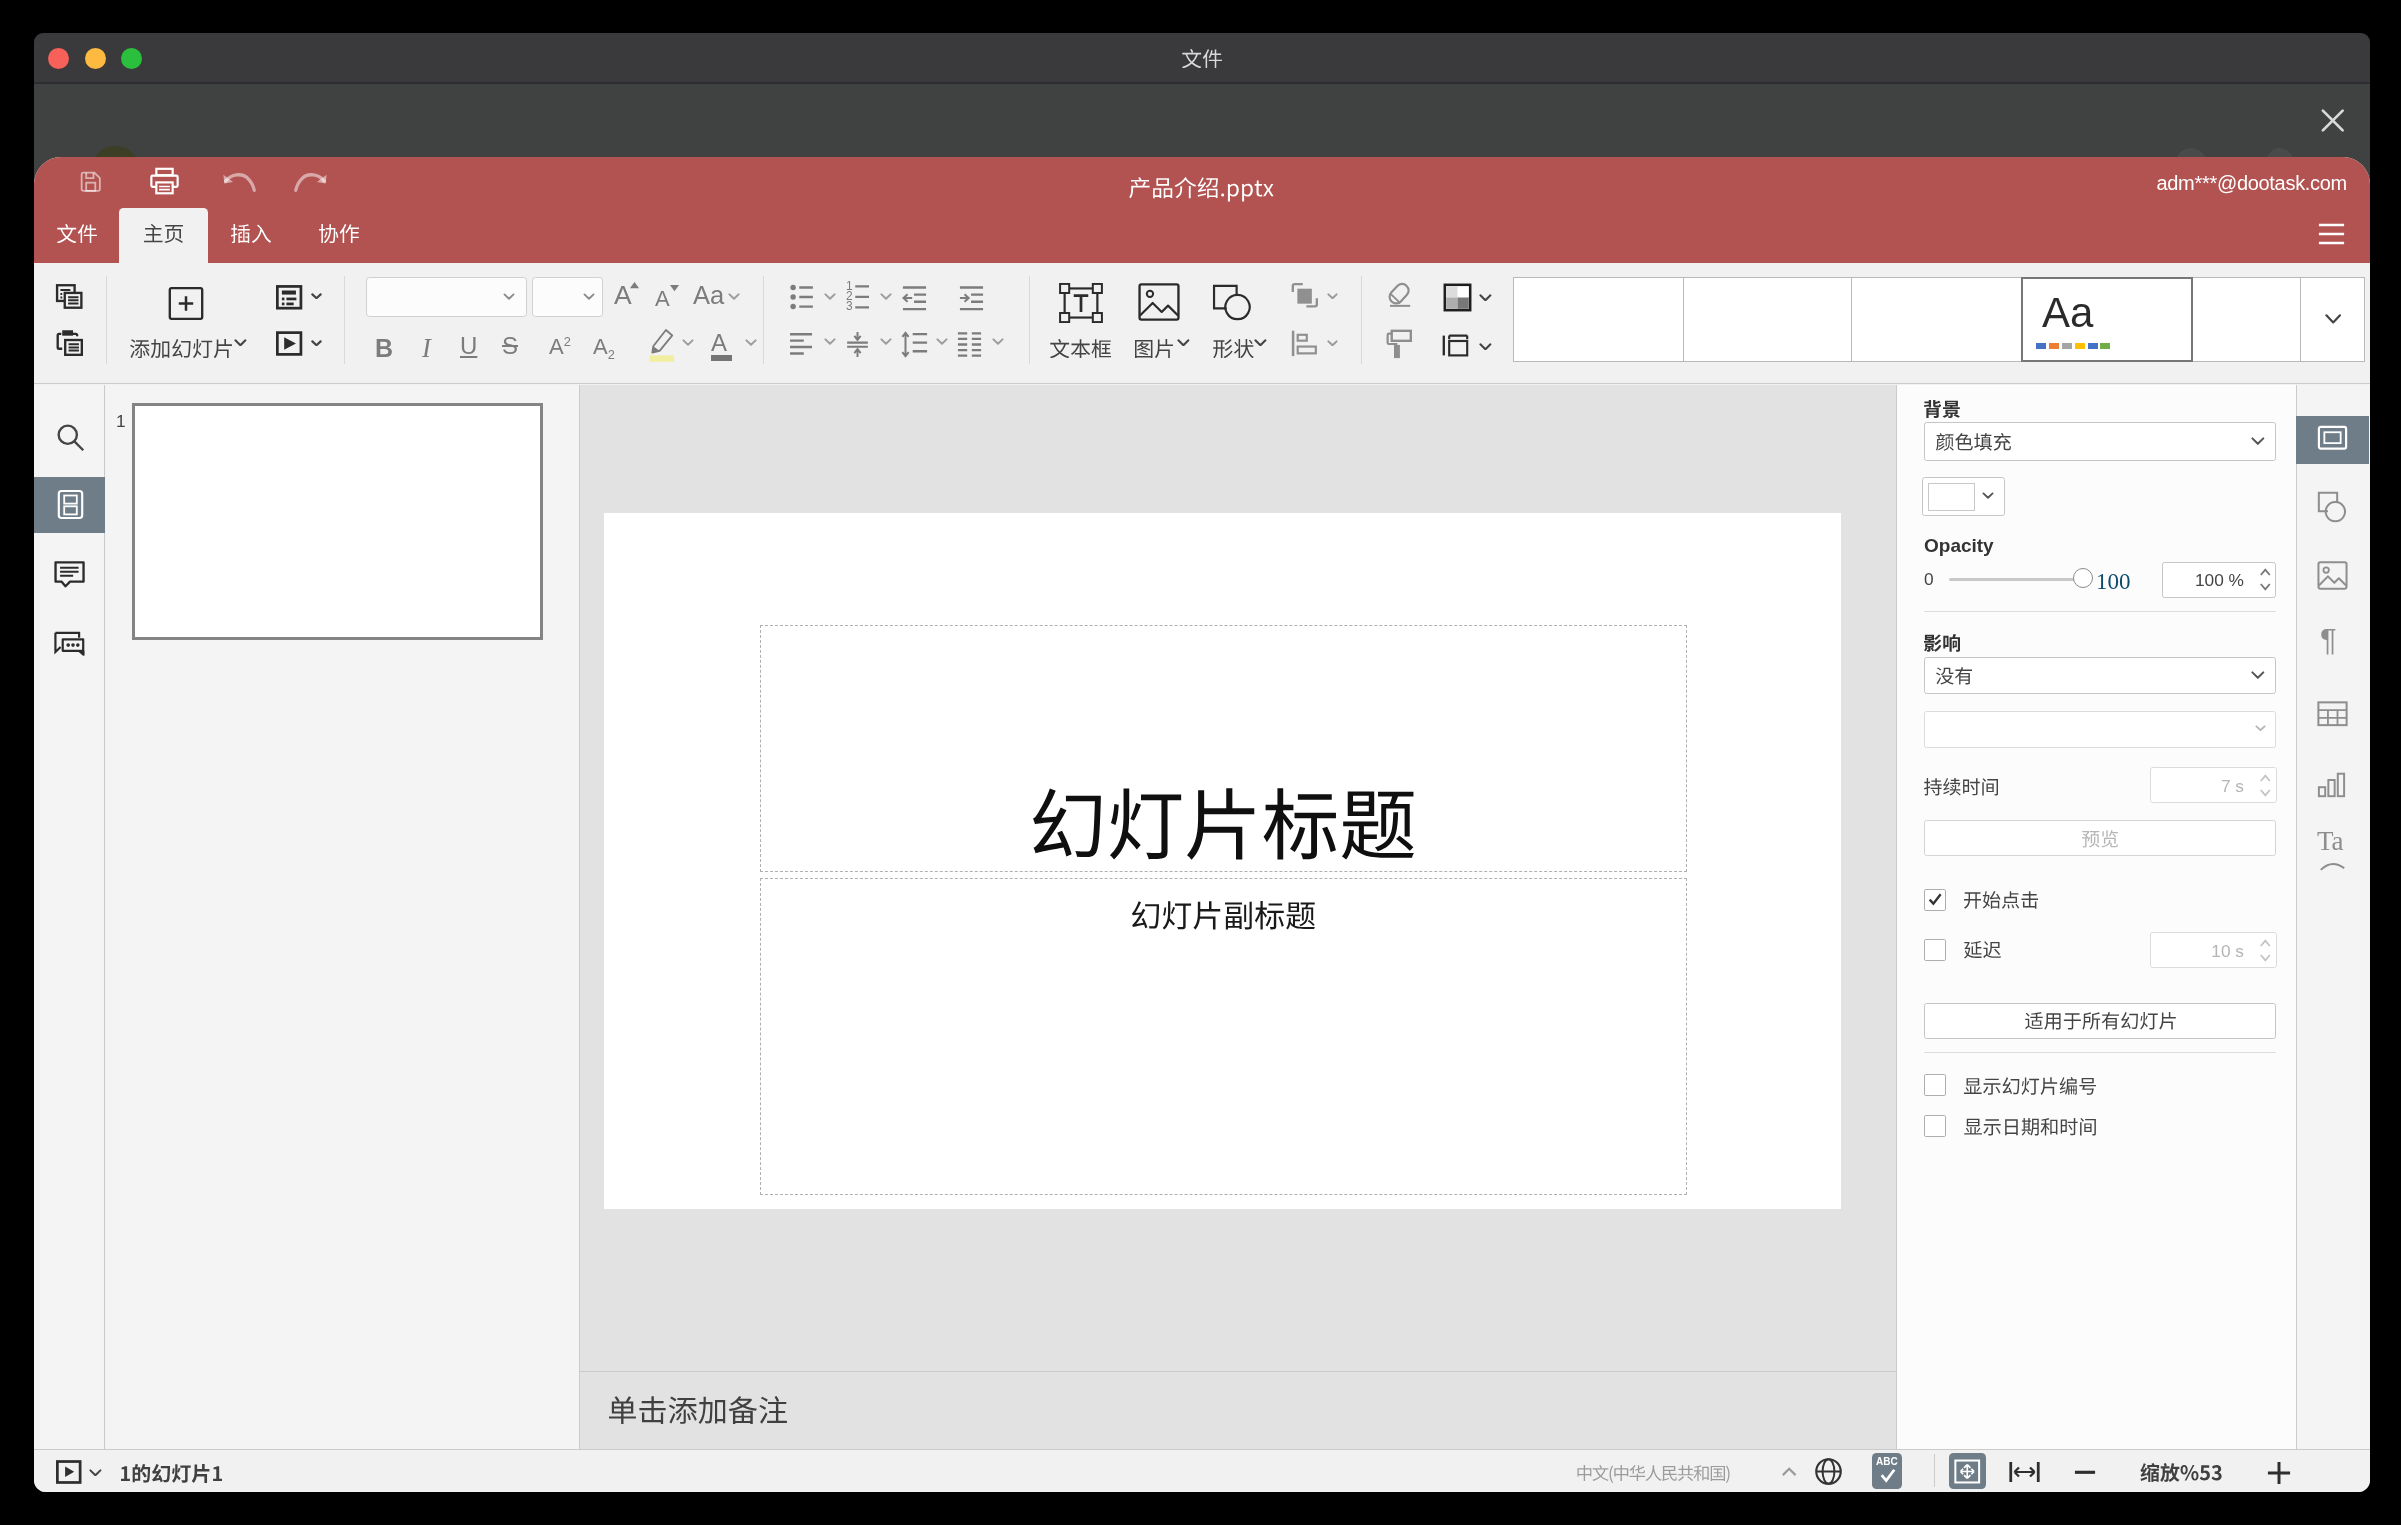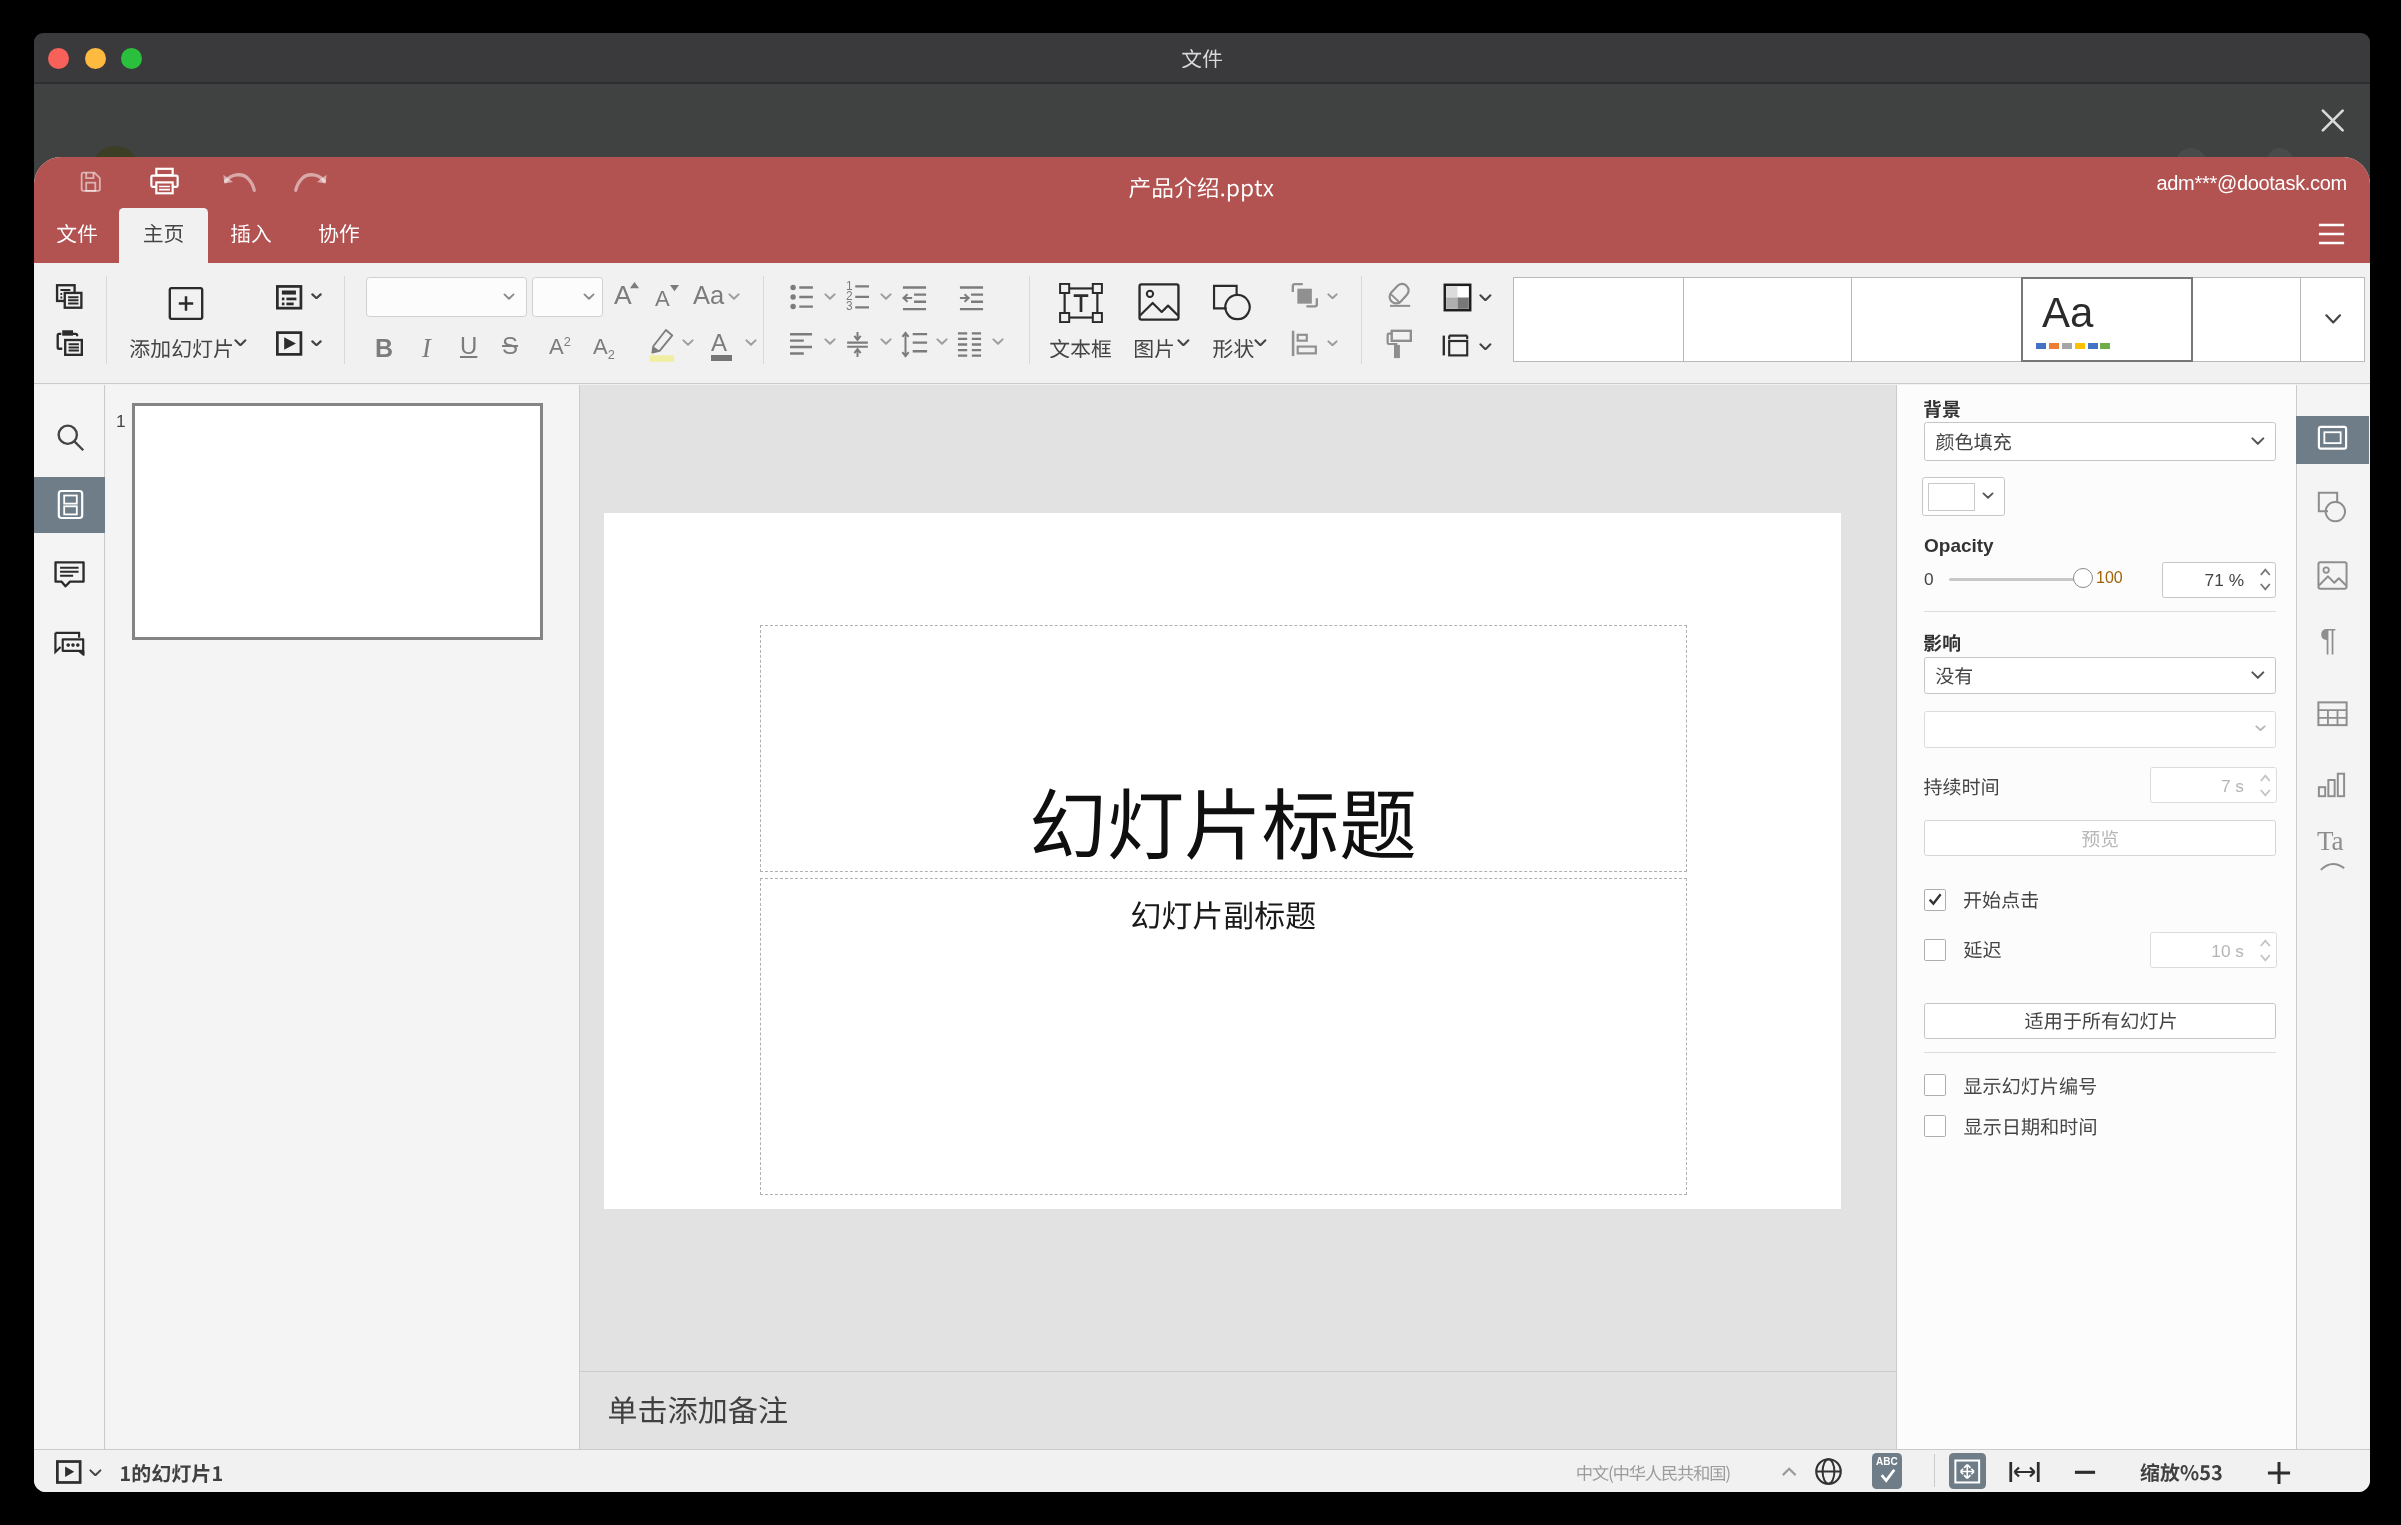--- a/index.html
+++ b/index.html
@@ -343,23 +343,23 @@
         </svg>
 <div style="position:absolute;left:1922px;top:477px;width:83px;height:39px;background:#fff;border:0.9px solid #c6c6c6;border-radius:2.7px;"></div>
 <div style="position:absolute;left:1928px;top:483px;width:47px;height:28px;background:#fff;border:0.9px solid #c9c9c9;"></div>
 <svg style="position:absolute;left:1982px;top:492px" width="12" height="7.3" viewBox="0 0 13 8">
           <path d="M1.5 1.5 L6.5 6.3 L11.5 1.5" stroke="#555" stroke-width="2" fill="none" stroke-linecap="round" stroke-linejoin="round"></path>
         </svg>
 <div style="position:absolute;left:1924px;top:535px;font-size:19px;font-weight:bold;color:#333;">Opacity</div>
 <div style="position:absolute;left:1924px;top:569px;font-size:17.3px;color:#444;">0</div>
 <div style="position:absolute;left:1949px;top:578px;width:134px;height:2.7px;background:#c8c8c8;border-radius:1.8px;"></div>
 <div style="position:absolute;left:2073px;top:568px;width:20px;height:20px;background:#fff;border:1.8px solid #8a8a8a;border-radius:50%;"></div>
-<div style="position:absolute;left:2096px;top:569px;font-size:16px;color:#a16207;">100</div>
+<div style="position:absolute;left:2096px;top:569px;font-size:23px;color:#0c4a6e;font-family:Liberation Serif, serif;">100</div>
 <div style="position:absolute;left:2162px;top:562px;width:114px;height:36px;background:#fff;border:0.9px solid #c6c6c6;border-radius:2.7px;"></div>
-<div style="position:absolute;left:2162px;top:570px;width:82px;text-align:right;font-size:17.3px;color:#444;">71 %</div>
+<div style="position:absolute;left:2162px;top:570px;width:82px;text-align:right;font-size:17.3px;color:#444;">100 %</div>
 <svg style="position:absolute;left:2258px;top:566px" width="14.6" height="27" viewBox="0 0 16 30">
           <path d="M3 10 L8 4 L13 10" stroke="#777" stroke-width="2" fill="none"></path>
           <path d="M3 20 L8 26 L13 20" stroke="#777" stroke-width="2" fill="none"></path>
         </svg>
 <div style="position:absolute;left:1924px;top:611px;width:352px;height:0.9px;background:#dedede;"></div>
 <svg style="position:absolute;left:1924px;top:634px" width="36" height="18" viewBox="0.9 -17.9 39.9 19.8">
           <path fill="#333" d="M17.1 -17.5C16 -15.8 13.9 -14.1 12.1 -13.1C12.8 -12.7 13.5 -11.9 13.9 -11.4C15.9 -12.6 18 -14.5 19.5 -16.5ZM17.6 -11.8C16.4 -10 14.1 -8.2 12.2 -7.2C12.8 -6.7 13.6 -6 13.9 -5.4C16.1 -6.7 18.4 -8.7 20 -10.8ZM4.6 -5.8H9.3V-4.7H4.6ZM4.3 -13.4H9.5V-12.6H4.3ZM4.3 -15.6H9.5V-14.8H4.3ZM2.8 -3C2.4 -2 1.7 -0.9 0.9 -0.1C1.4 0.2 2.2 0.9 2.6 1.2C3.4 0.4 4.3 -1.1 4.9 -2.4ZM8.4 -2.3C9.1 -1.2 9.8 0.3 10.1 1.2L12 0.3L11.8 -0.2C12.4 0.3 13.1 1.1 13.5 1.7C16.3 0.2 18.8 -2.2 20.3 -5L18 -5.9C16.7 -3.5 14.3 -1.4 11.8 -0.3C11.4 -1.1 10.7 -2.2 10.2 -3.1ZM5.4 -10.7 5.7 -10.1H0.9V-8.2H12.7V-10.1H8.4C8.2 -10.4 8.1 -10.8 7.9 -11H12V-17.1H1.9V-11H7.2ZM2.2 -7.5V-3.1H5.6V-0.4C5.6 -0.2 5.6 -0.1 5.3 -0.1C5.1 -0.1 4.5 -0.1 3.8 -0.2C4.1 0.4 4.4 1.2 4.5 1.8C5.7 1.8 6.6 1.8 7.2 1.5C7.9 1.2 8.1 0.7 8.1 -0.3V-3.1H11.7V-7.5ZM22.3 -16V-1.8H24.5V-3.6H28.1V-16ZM24.5 -13.7H26.1V-5.9H24.5ZM33.5 -17.9C33.3 -16.8 32.9 -15.5 32.5 -14.4H29.2V1.7H31.6V-12.3H38.4V-0.7C38.4 -0.4 38.3 -0.3 38.1 -0.3C37.8 -0.3 36.9 -0.3 36.2 -0.4C36.5 0.2 36.8 1.3 36.9 1.9C38.3 1.9 39.2 1.8 39.9 1.4C40.7 1.1 40.8 0.5 40.8 -0.7V-14.4H35.2C35.6 -15.3 36 -16.4 36.4 -17.4ZM34.4 -8.8H35.7V-4.9H34.4ZM32.7 -10.6V-2.1H34.4V-3.2H37.3V-10.6Z"></path>
         </svg>
 <div style="position:absolute;left:1924px;top:657px;width:352px;height:37px;background:#fff;border:0.9px solid #c6c6c6;border-radius:2.7px;"></div>
 <svg style="position:absolute;left:1936px;top:667px" width="36" height="17.6" viewBox="0.7 -17.6 40.0 19.3">

